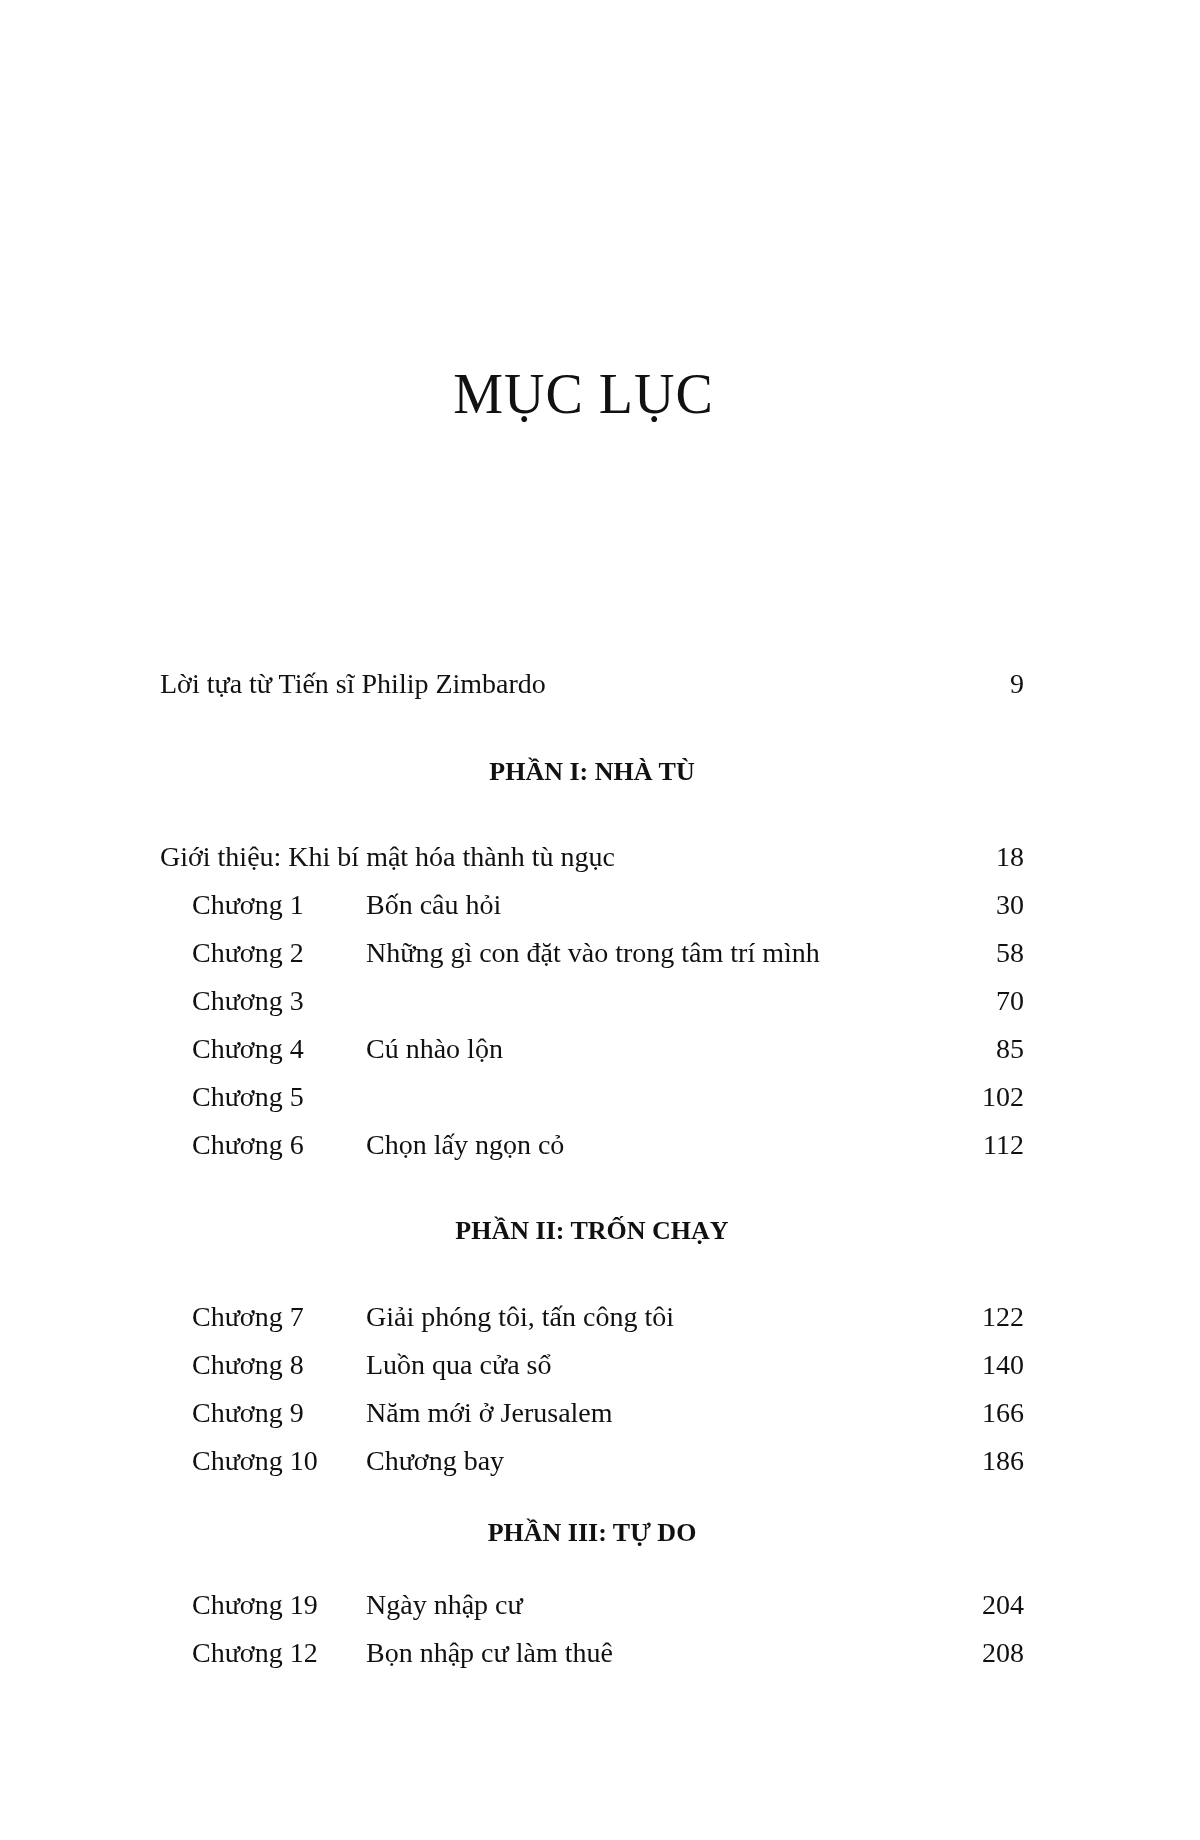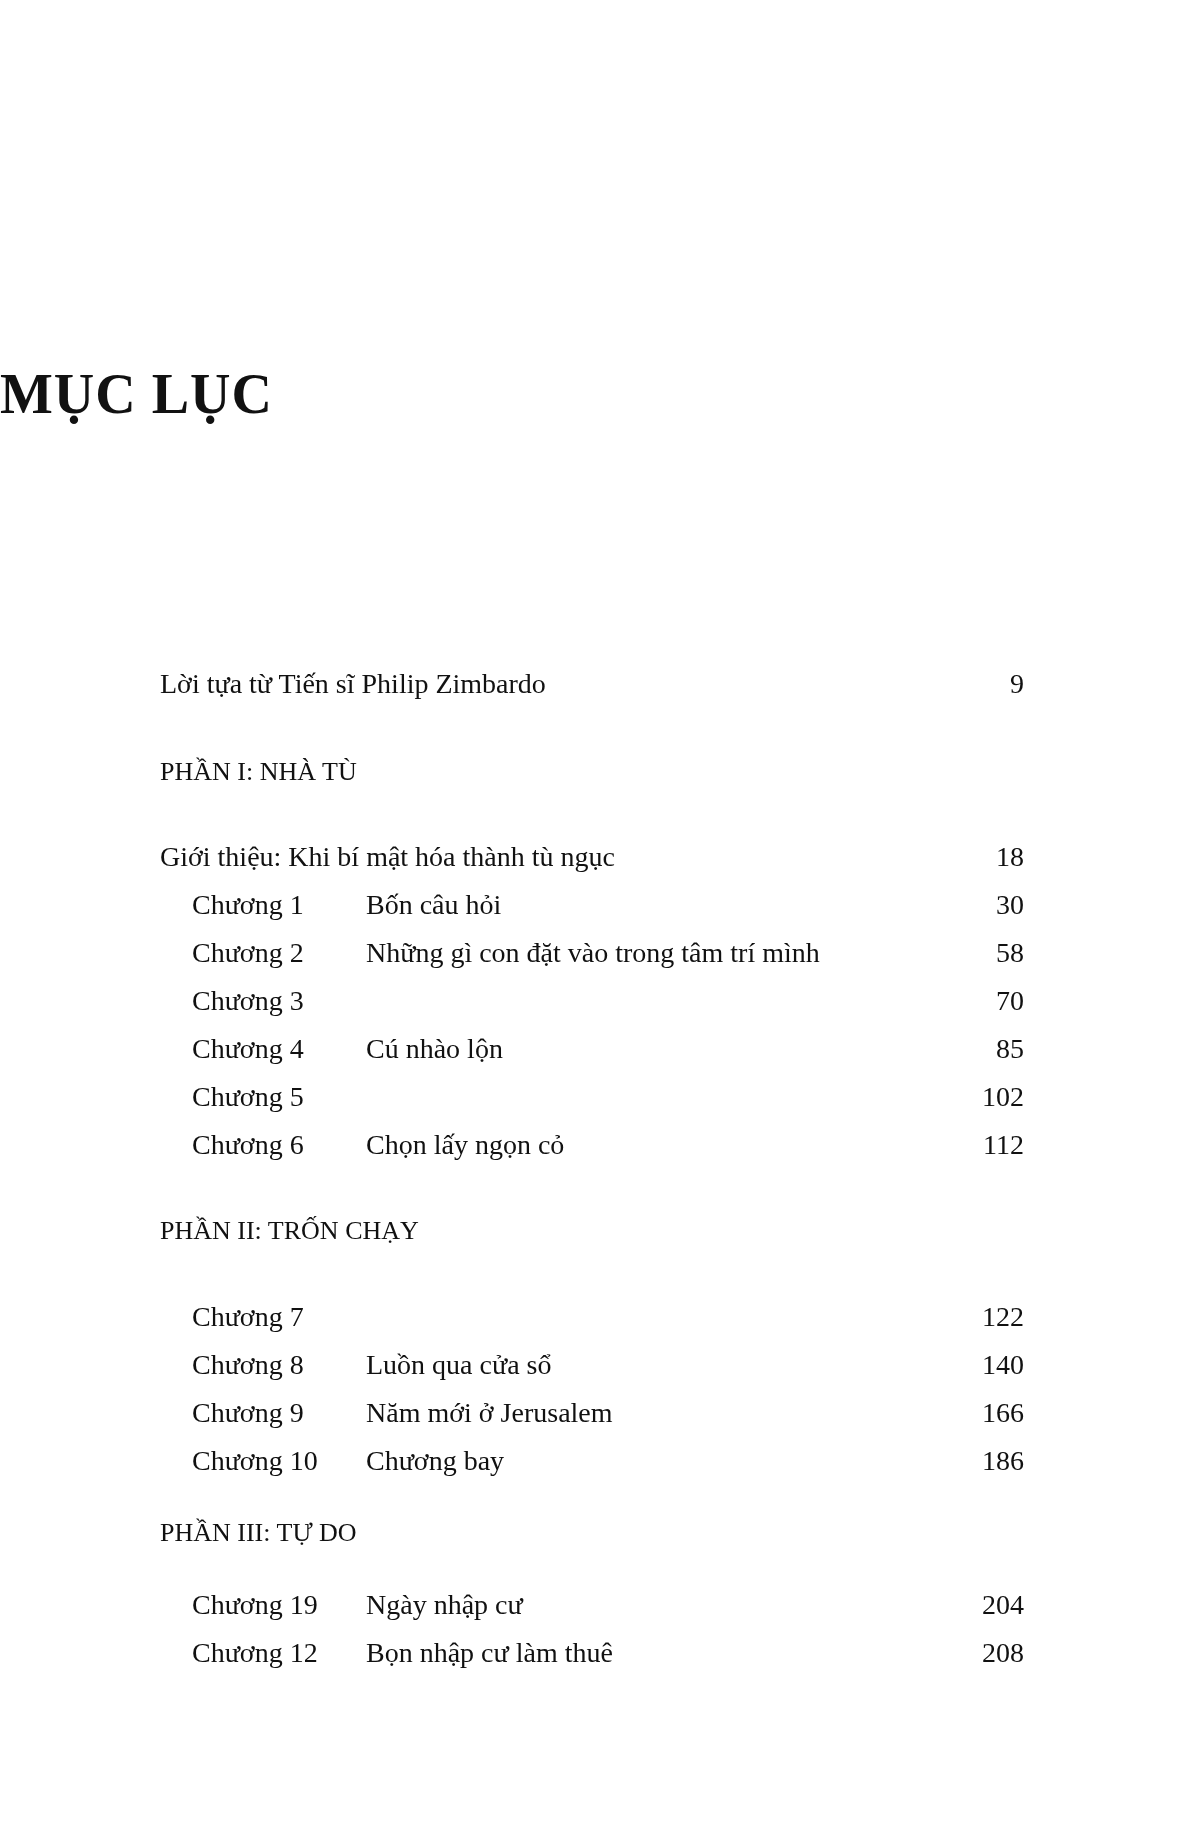--- a/index.html
+++ b/index.html
@@ -1,26 +1,26 @@
 <!DOCTYPE html>
 <html><head>
 <meta charset="utf-8">
 <style>
   html, body { margin: 0; padding: 0; background: #ffffff; }
   body { width: 1200px; height: 1840px; position: relative; overflow: hidden;
          font-family: "Liberation Serif", "DejaVu Serif", serif; color: #111111; }
-  .page-title { position: absolute; left: 0; width: 1167px; top: 362px; 
-                font-weight: bold; font-size: 56px; line-height: 64px; letter-spacing: 1px; }
+  .page-title { position: absolute; left: 0; width: 1167px; top: 362px; text-align: center;
+                font-weight: normal; font-size: 56px; line-height: 64px; letter-spacing: 1px; }
   .toc { position: absolute; left: 160px; width: 864px; top: 0; }
   .row { position: absolute; left: 0; width: 864px; height: 40px; font-size: 28px; line-height: 40px; margin-top: 20px; }
   .row .label { position: absolute; left: 0; white-space: nowrap; }
   .row.chapter .label { left: 32px; }
   .row.chapter .title { position: absolute; left: 206px; white-space: nowrap; }
   .row .page { position: absolute; right: 0; white-space: nowrap; }
-  .part { position: absolute; left: 0; width: 864px; font-weight: normal;
+  .part { position: absolute; left: 0; width: 864px; text-align: center; font-weight: bold;
           font-size: 26px; line-height: 36px; }
 </style>
 </head>
 <body>
 
 <div class="page-title">MỤC LỤC</div>
 
 <div class="toc">
 
   <div class="row" style="top:644px">
@@ -61,20 +61,21 @@
   <div class="row chapter" style="top:1105px">
     <span class="label">Chương 6</span>
     <span class="title">Chọn lấy ngọn cỏ</span>
     <span class="page">112</span>
   </div>
 
   <div class="part" style="top:1213px">PHẦN II: TRỐN CHẠY</div>
 
   <div class="row chapter" style="top:1277px">
     <span class="label">Chương 7</span>
+    <span class="title">Giải phóng tôi, tấn công tôi</span>
     <span class="page">122</span>
   </div>
   <div class="row chapter" style="top:1325px">
     <span class="label">Chương 8</span>
     <span class="title">Luồn qua cửa sổ</span>
     <span class="page">140</span>
   </div>
   <div class="row chapter" style="top:1373px">
     <span class="label">Chương 9</span>
     <span class="title">Năm mới ở Jerusalem</span>

